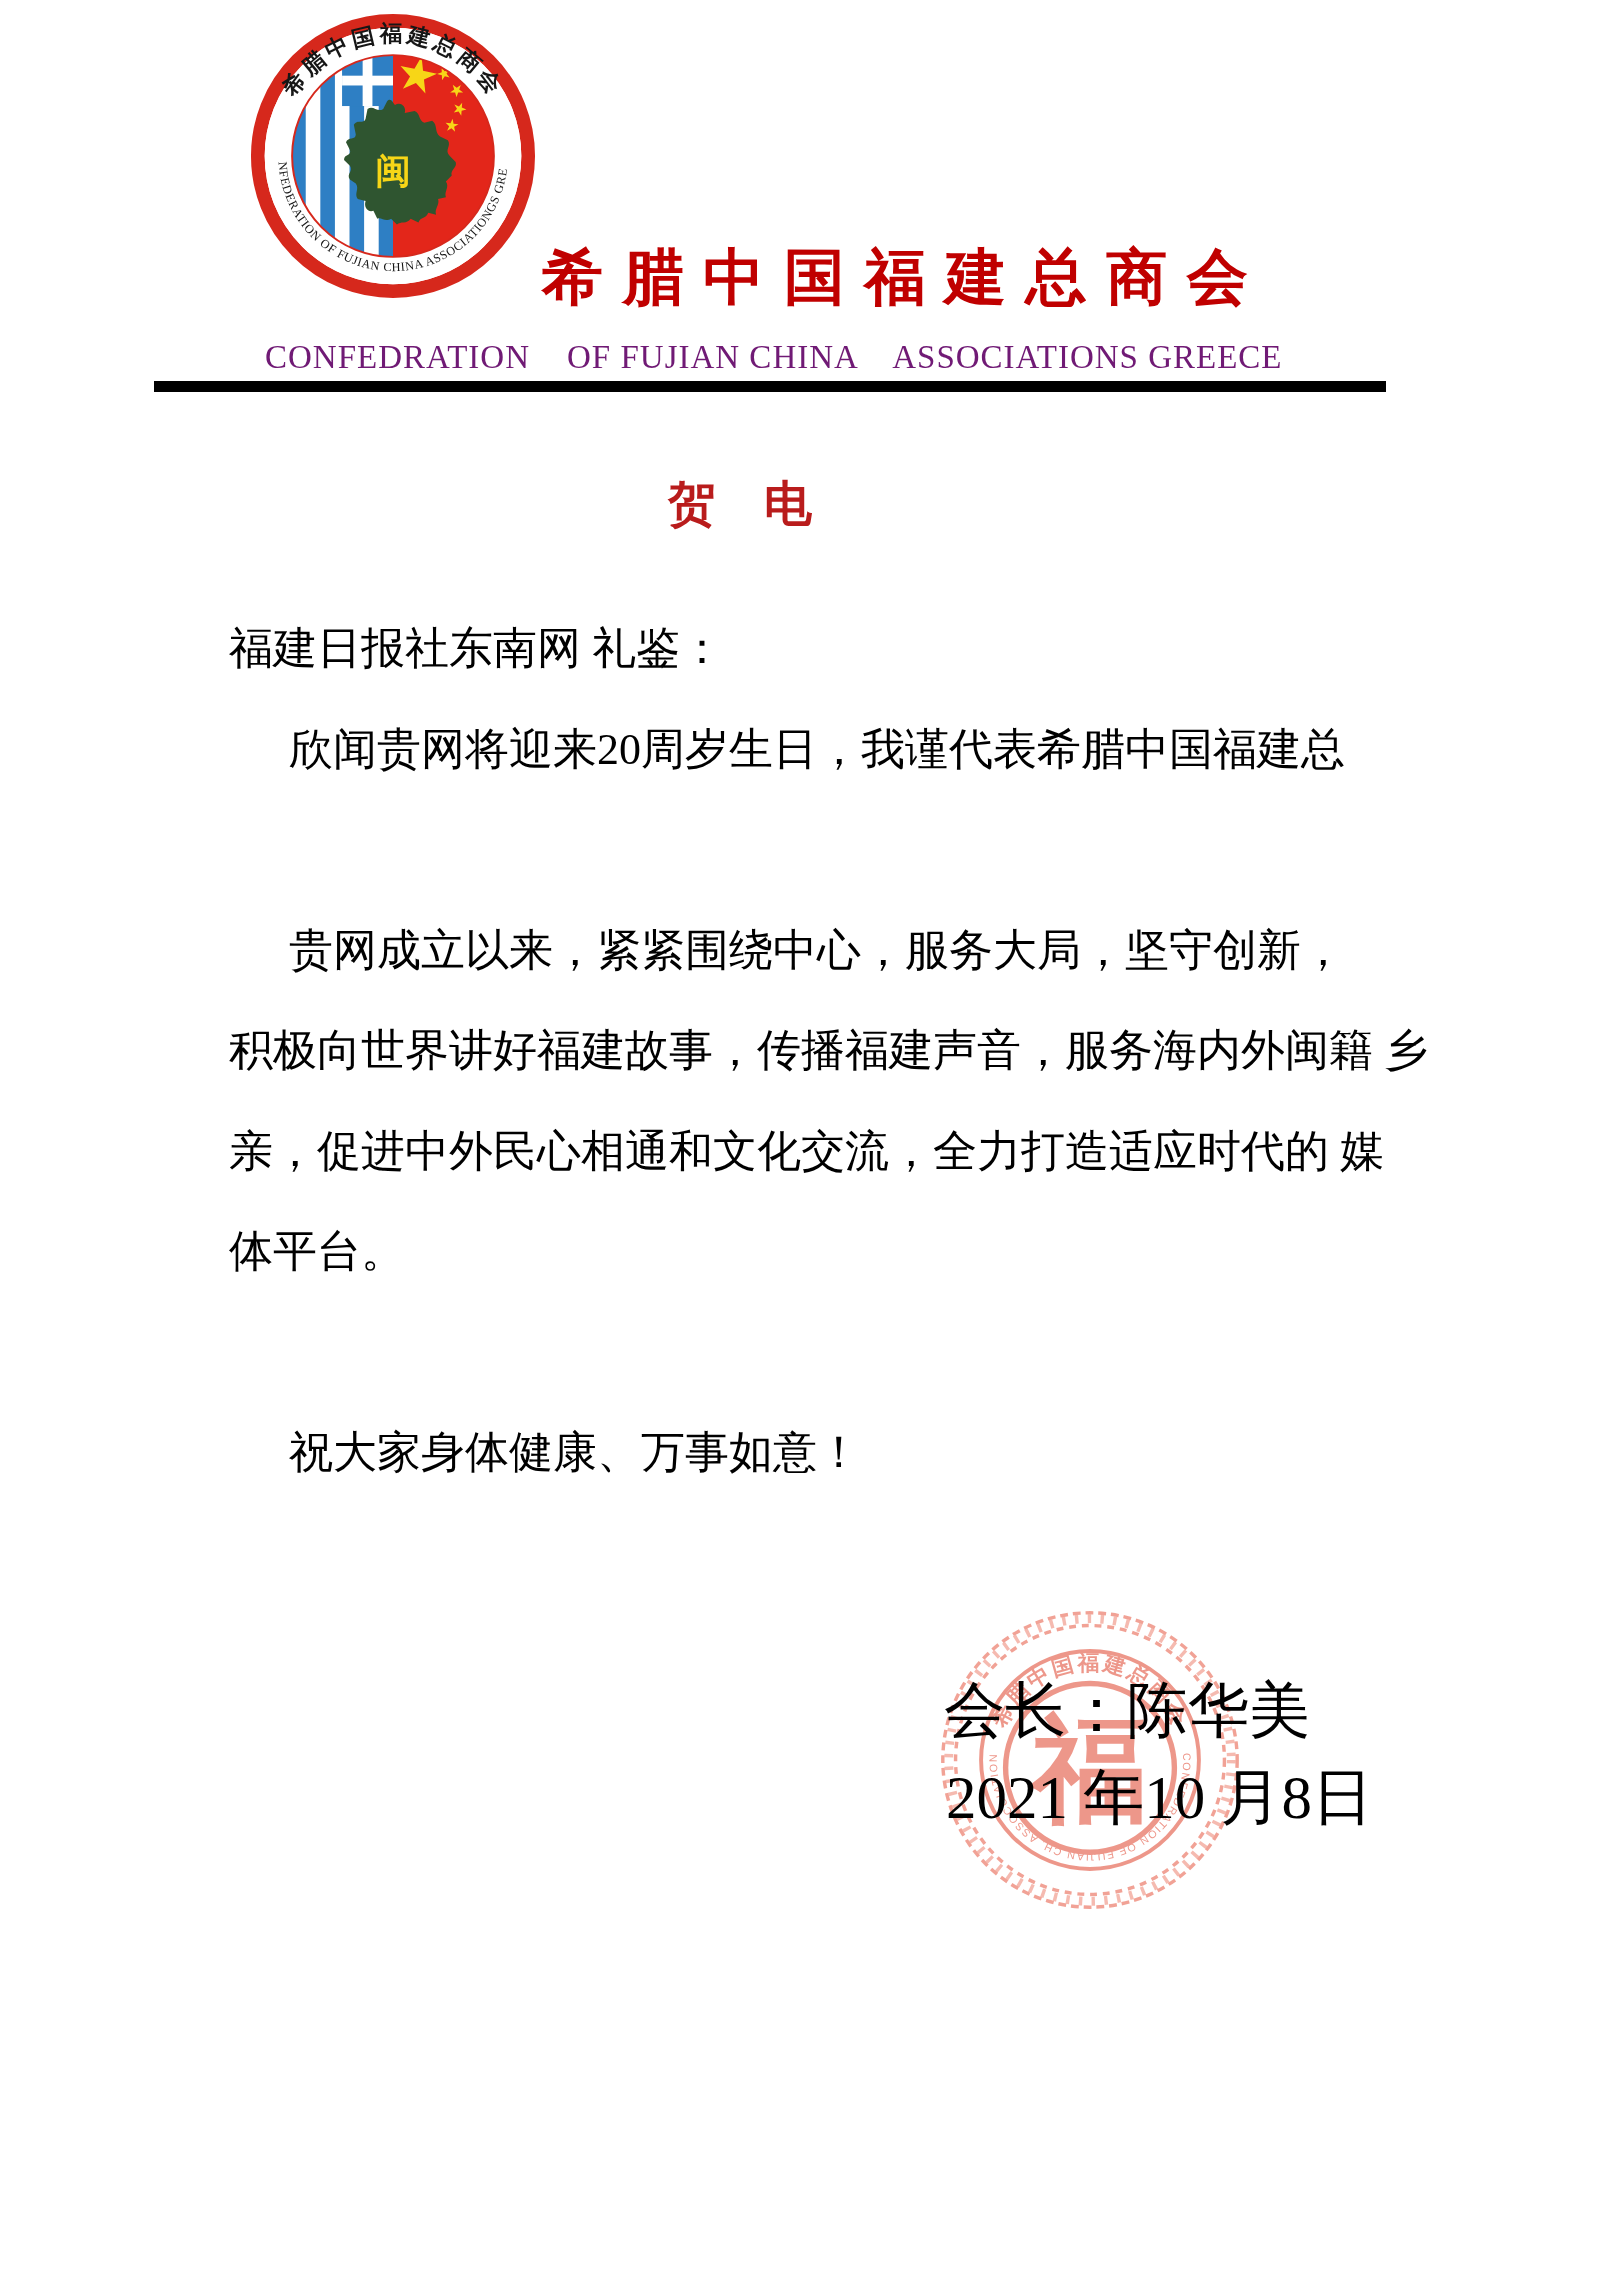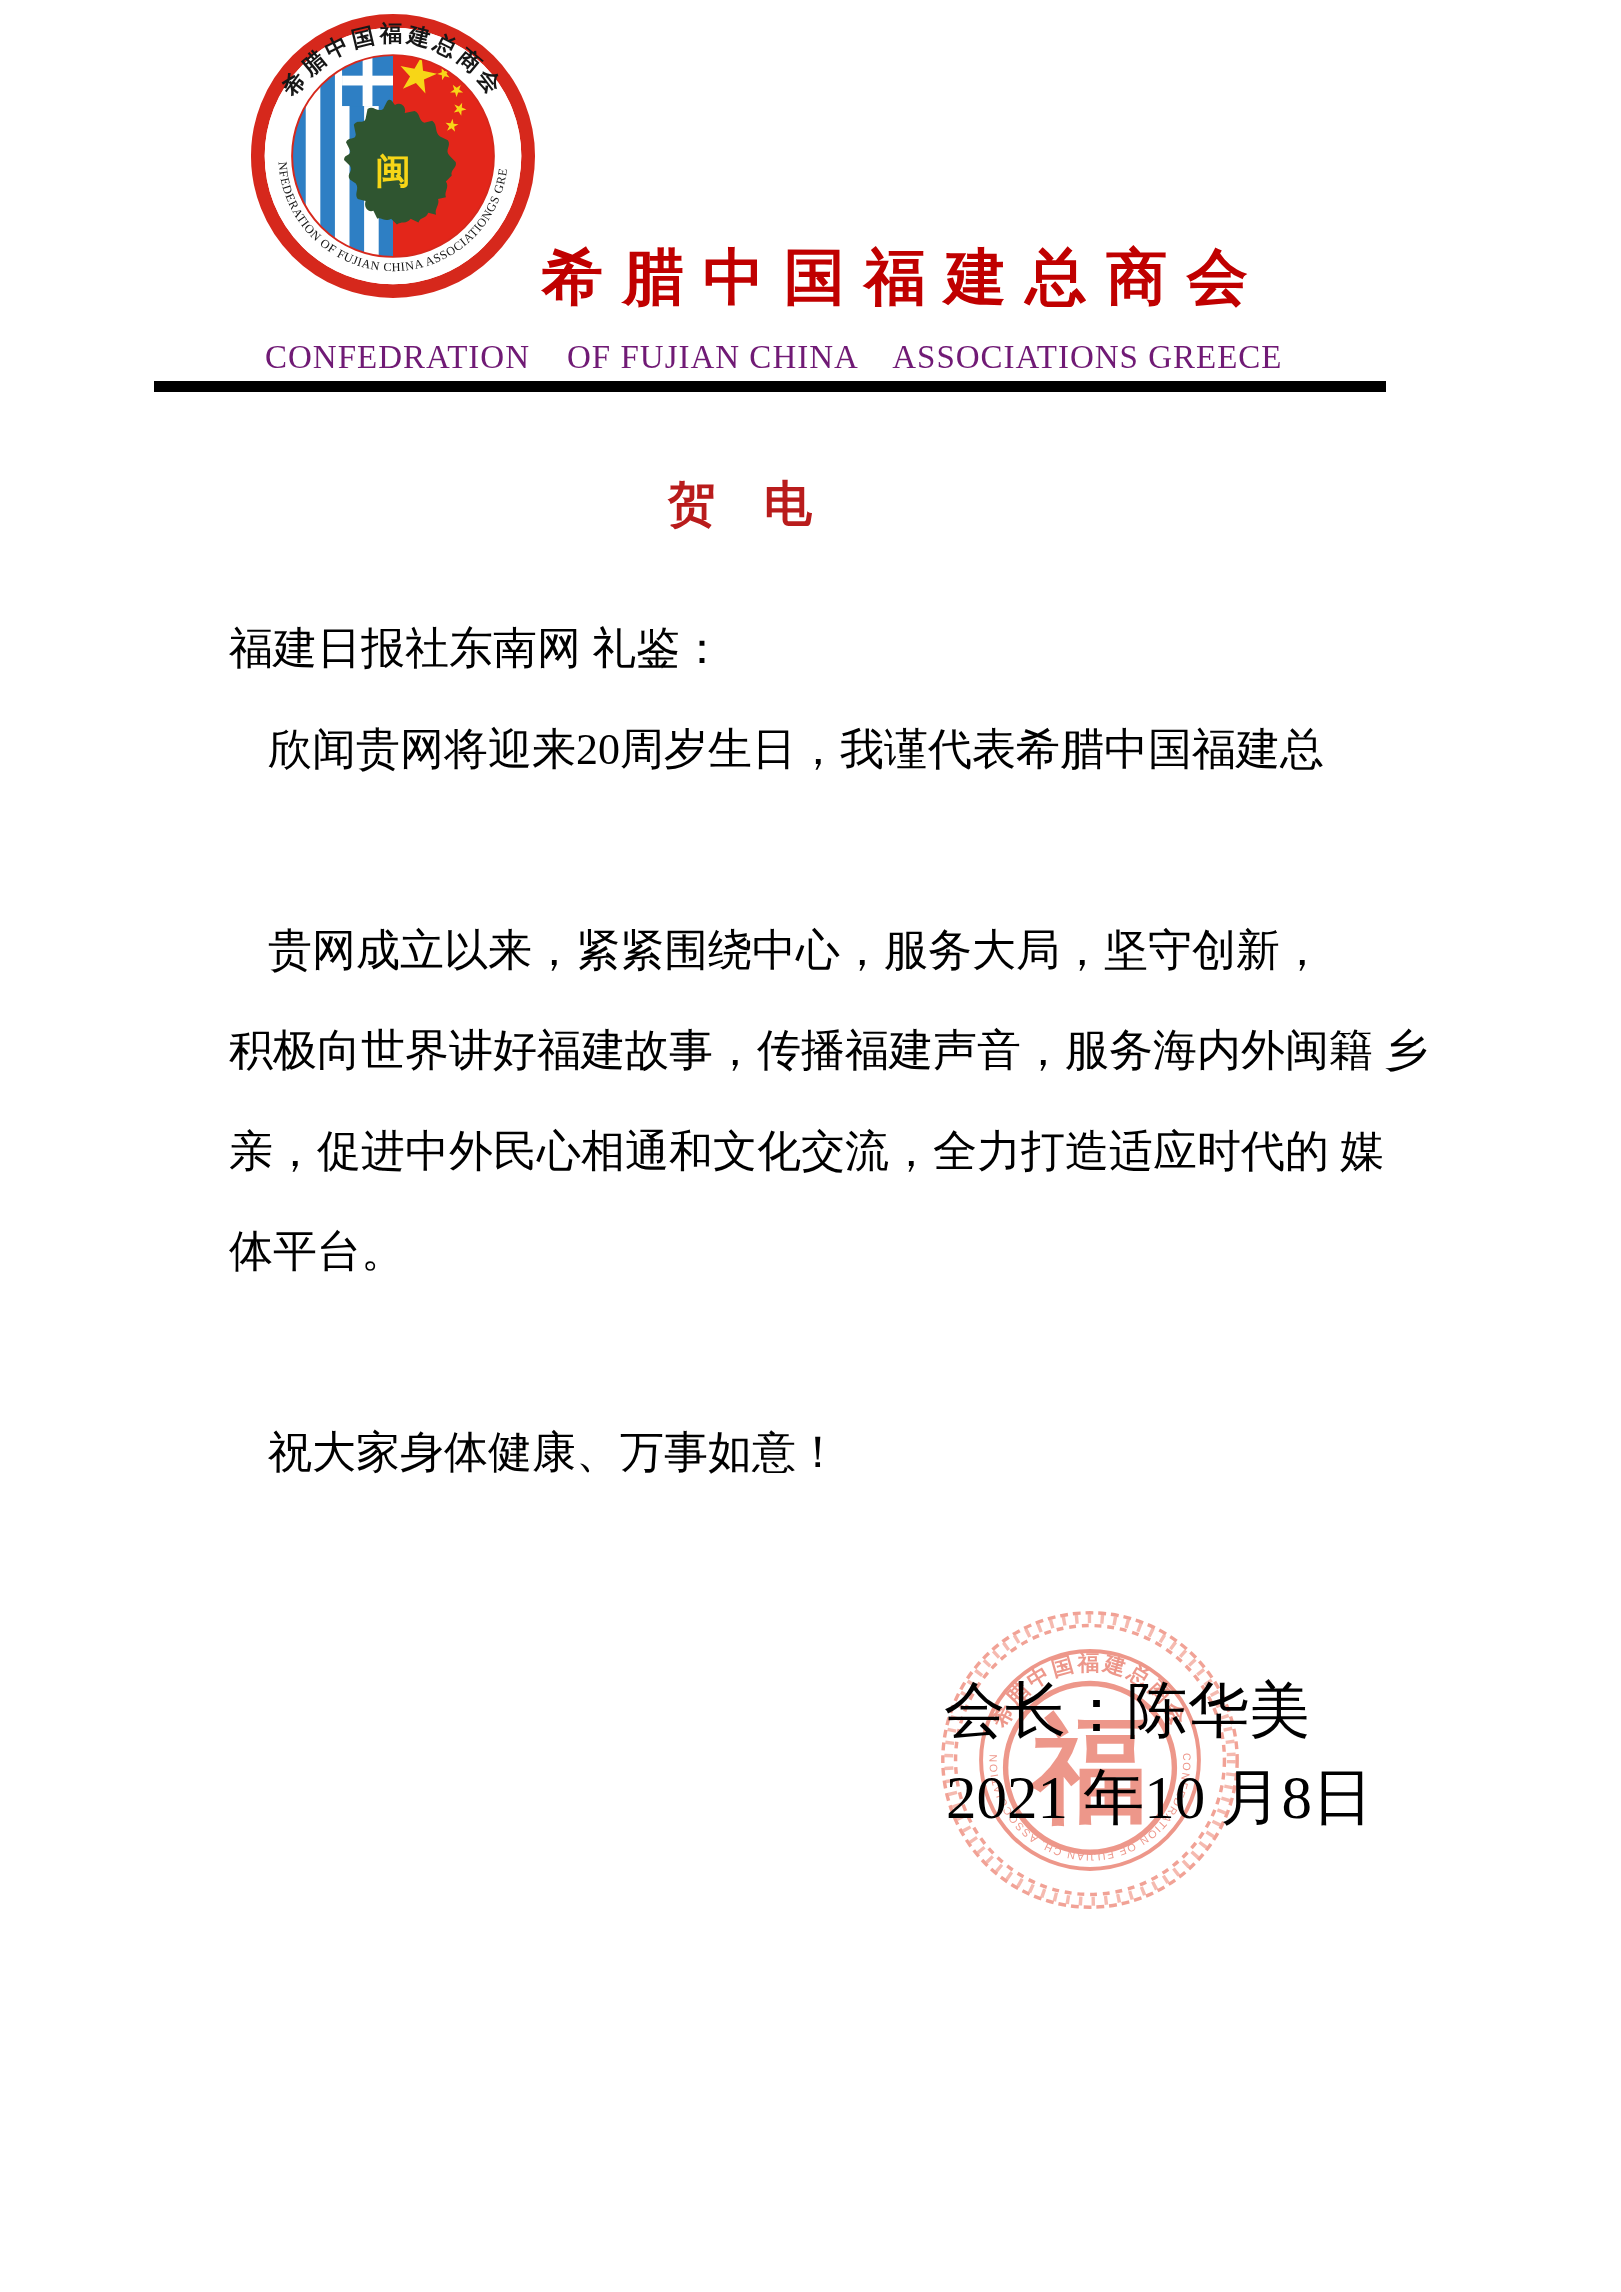--- a/index.html
+++ b/index.html
@@ -31,21 +31,21 @@
     position:absolute;left:668px;top:480px;
     font-family:"Liberation Sans","DejaVu Sans",sans-serif;
     font-weight:bold;font-size:48px;line-height:1;
     color:#b91c1c;white-space:pre;
   }
   .line{
     position:absolute;left:229px;
     font-size:44px;line-height:1;color:#000;
     white-space:pre;
   }
-  .line.indent{left:268px;text-align:right;}
+  .line.indent{left:289px;text-align:right;}
   
   .stamp{position:absolute;left:933px;top:1603px;width:314px;height:314px;opacity:.9;}
   .sig{
     position:absolute;font-size:61px;line-height:1;color:#000;white-space:pre;
   }
   .sig.chairman{left:944px;top:1680px;}
   .sig.date{left:946px;top:1767px;}
   
   .logo-arc-cn{font-family:"Liberation Sans","DejaVu Sans",sans-serif;font-weight:bold;font-size:23px;letter-spacing:4px;fill:#161616;}
   .logo-arc-en{font-family:"Liberation Serif","DejaVu Serif",serif;font-size:12.5px;letter-spacing:.6px;fill:#161616;}

